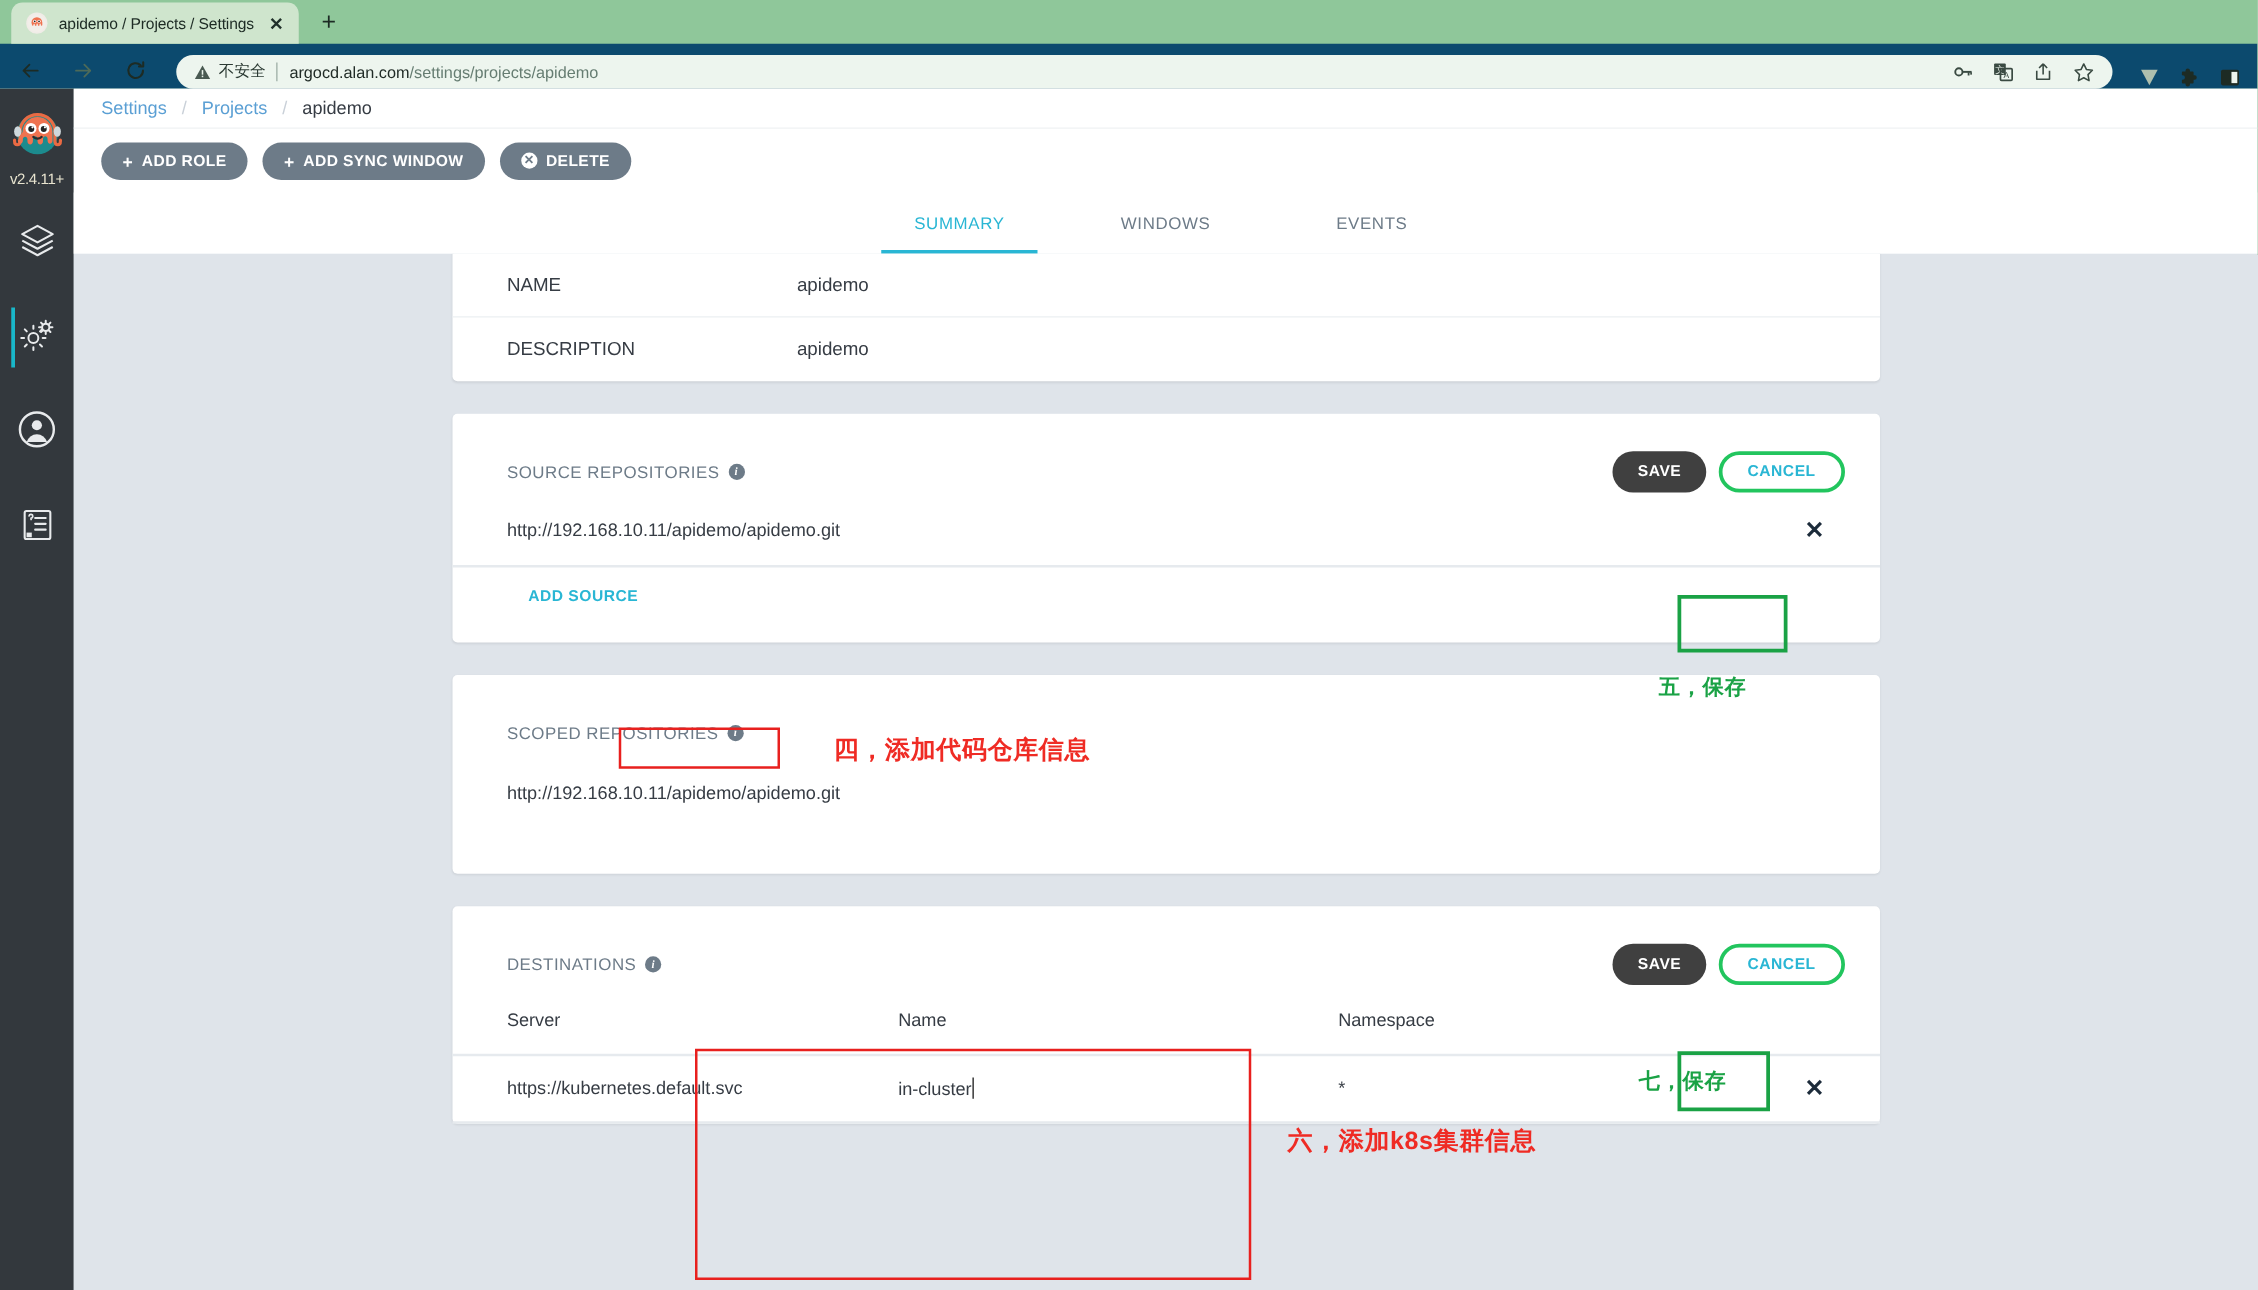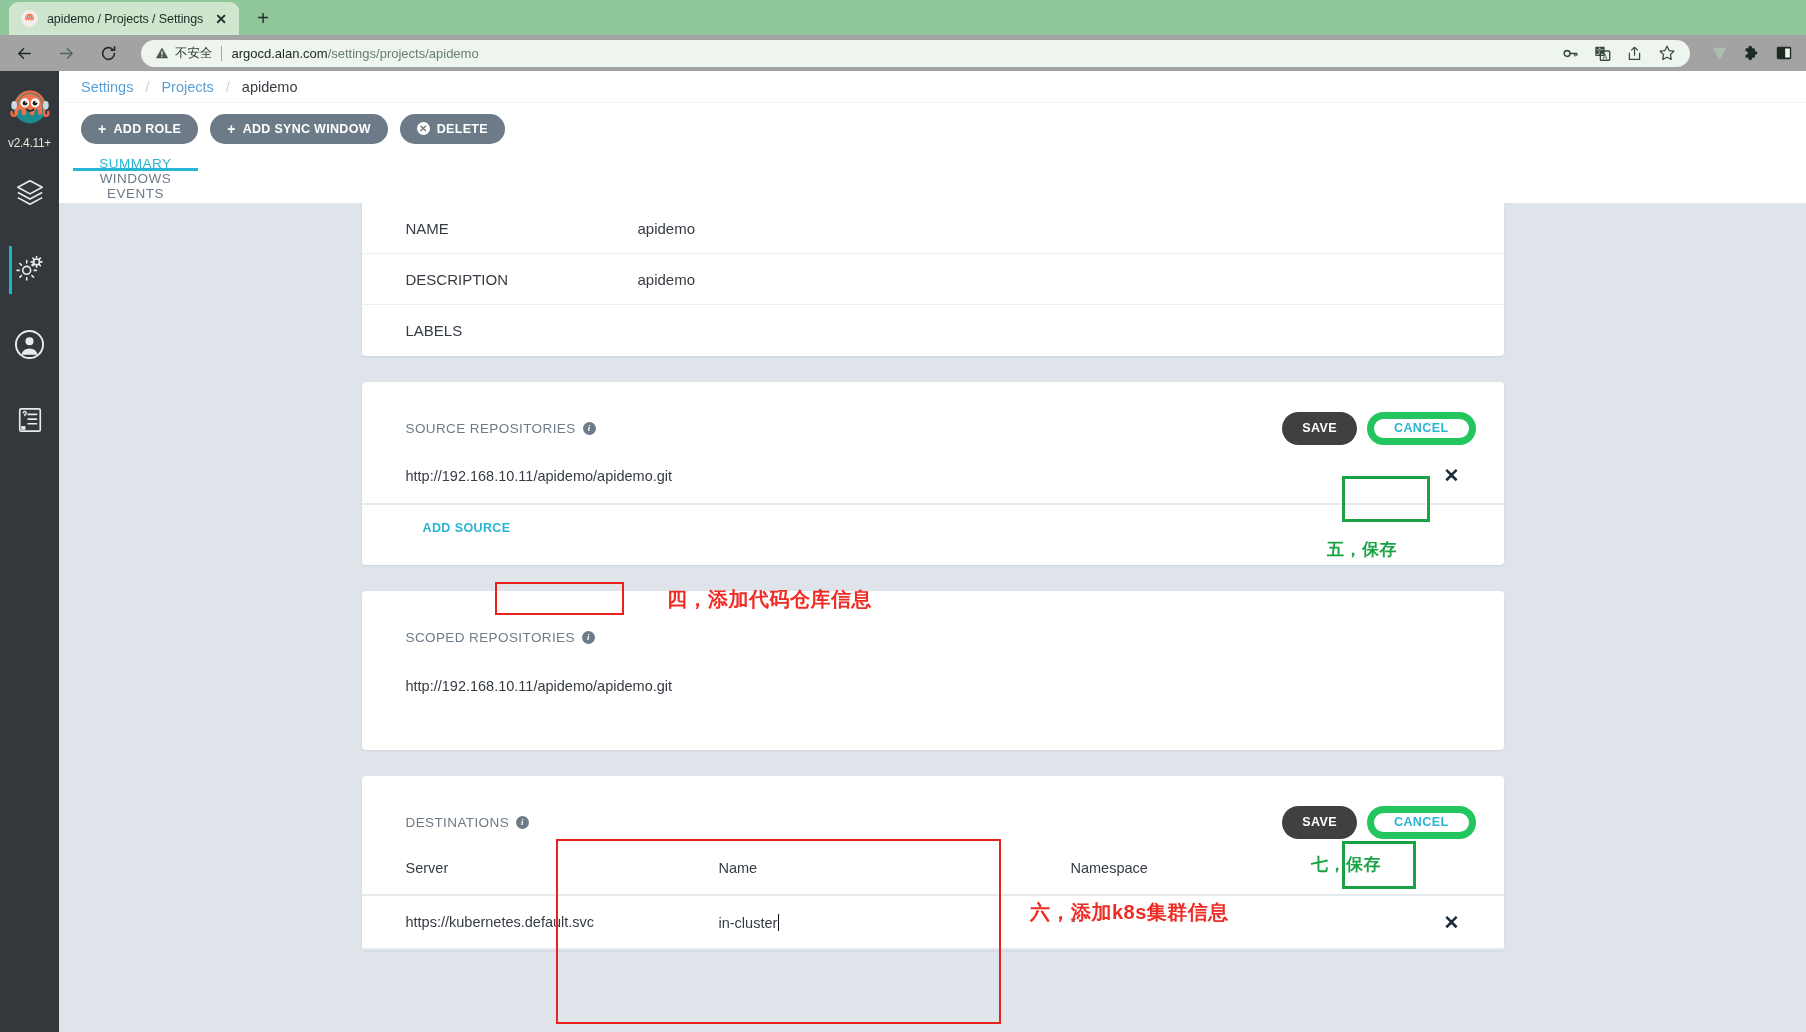--- a/index.html
+++ b/index.html
@@ -42,22 +42,22 @@
     display: flex; align-items: center; justify-content: center;
     font-size: 14px; color: #20302a; font-weight: 600;
   }
   .newtab {
     width: 28px; height: 28px; margin-left: 10px; margin-bottom: 3px;
     display: flex; align-items: center; justify-content: center;
     font-size: 20px; color: #1c2b24; font-weight: 400;
   }
 
   .toolbar {
-    height: 36px; background: #a3a3a3;
-    display: flex; align-items: center; padding: 0 9px; gap: 12px;
+    height: 36px; background: #0c4a6e;
+    display: flex; align-items: flex-end; padding: 0 9px; gap: 12px;
   }
   .nav-btn {
     width: 30px; height: 30px; display: flex;
     align-items: center; justify-content: center;
     color: #1d2b24; flex: 0 0 auto;
   }
   .omnibox {
     flex: 1 1 auto; height: 27px;
     background: #edf5ee; border-radius: 14px;
     display: flex; align-items: center;
@@ -124,21 +124,21 @@
   .pill-btn .gl { font-size: 14px; font-weight: 700; }
   .xcirc {
     width: 13px; height: 13px; border-radius: 50%;
     background: #fff; color: #6d7b88;
     display: inline-flex; align-items: center; justify-content: center;
     font-size: 10px; font-weight: 700; line-height: 1;
   }
 
   .tabs {
     height: 49px; display: flex; align-items: stretch;
-    justify-content: center; gap: 0; background: #fff; flex-direction: column;
+    justify-content: center; gap: 12px; background: #fff;
   }
   .tabitem {
     width: 153px; display: flex; align-items: center; justify-content: center;
     font-size: 13.5px; color: #6d7b88; letter-spacing: 0.5px;
     position: relative; font-weight: 400;
   }
   .tabitem.active { color: #29b6d4; }
   .tabitem.active::after {
     content: ""; position: absolute; bottom: 0; left: 14px; right: 14px;
     height: 3px; background: #29b6d4;
@@ -191,21 +191,21 @@
   .save-btn {
     height: 33px; min-width: 72px; border-radius: 17px;
     background: #404040; color: #fff;
     font-size: 12.5px; font-weight: bold; letter-spacing: 0.4px;
     display: flex; align-items: center; justify-content: center;
     border: none; padding: 0 20px;
   }
   .cancel-btn {
     height: 33px; min-width: 72px; border-radius: 17px;
     background: #fff; color: #29b6d4;
-    border: 7px solid #22c55e;
+    border: 3px solid #22c55e;
     font-size: 12.5px; font-weight: bold; letter-spacing: 0.4px;
     display: flex; align-items: center; justify-content: center;
     padding: 0 20px;
   }
   .row-line {
     display: flex; align-items: center;
     padding: 0 44px; height: 57px;
     font-size: 14.5px; color: #363c44;
     border-bottom: 2px solid #e6eaee;
     position: relative;
@@ -459,24 +459,20 @@
 
           <div class="card first">
             <div class="kv-row">
               <span class="kv-key">NAME</span>
               <span class="kv-val">apidemo</span>
             </div>
             <div class="kv-row">
               <span class="kv-key">DESCRIPTION</span>
               <span class="kv-val">apidemo</span>
             </div>
-            <div class="kv-row">
-              <span class="kv-key">LABELS</span>
-              <span class="kv-val"></span>
-            </div>
           </div>
 
           <div class="card">
             <div class="sect-head">
               <span class="sect-title">
                 <span>SOURCE REPOSITORIES</span>
                 <span class="info-i">i</span>
               </span>
               <span class="btn-group">
                 <button class="save-btn">SAVE</button>

